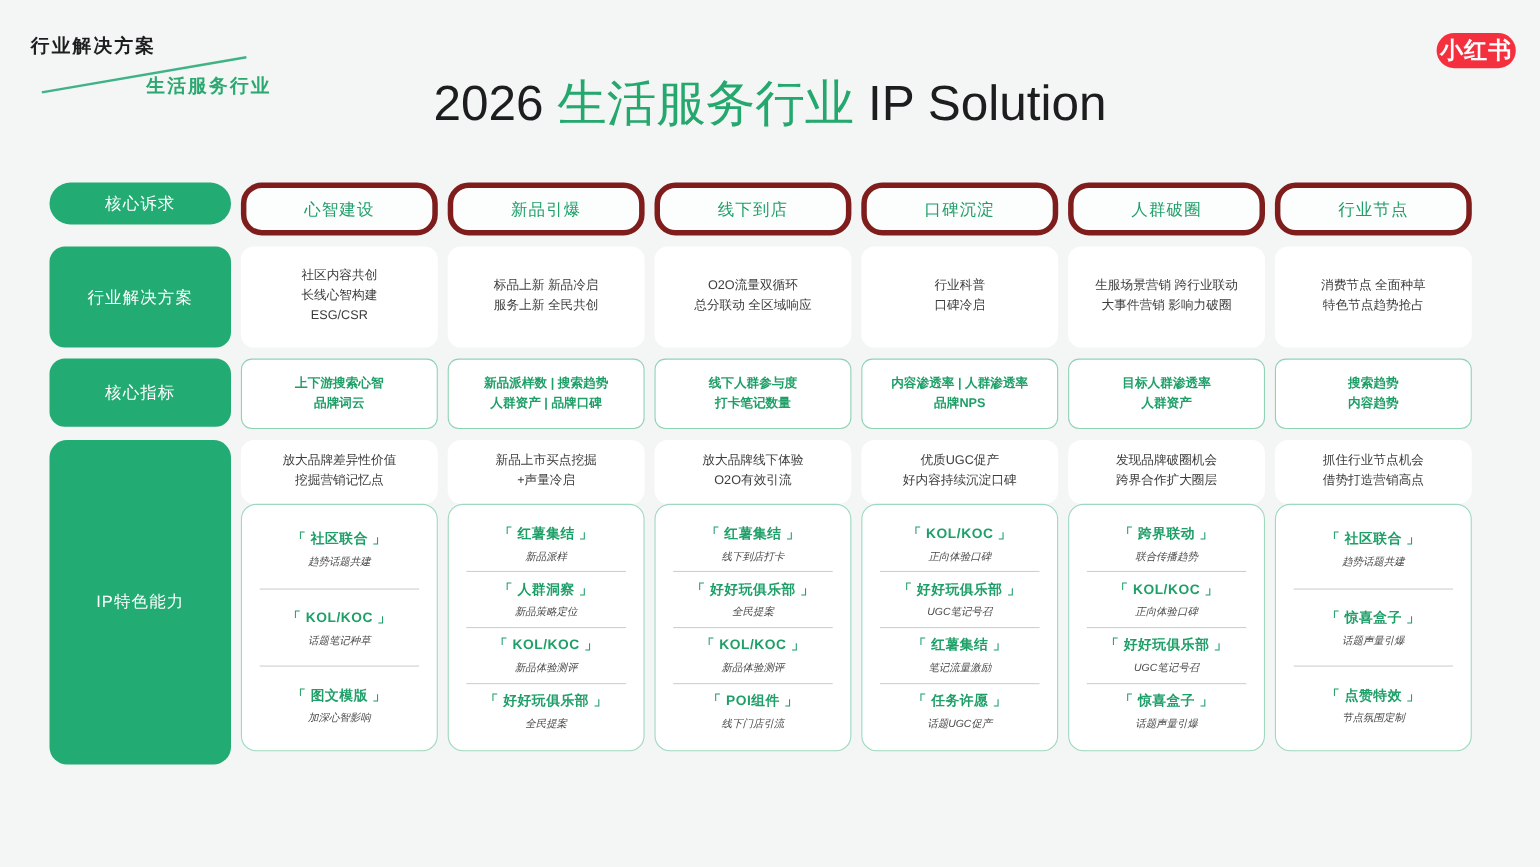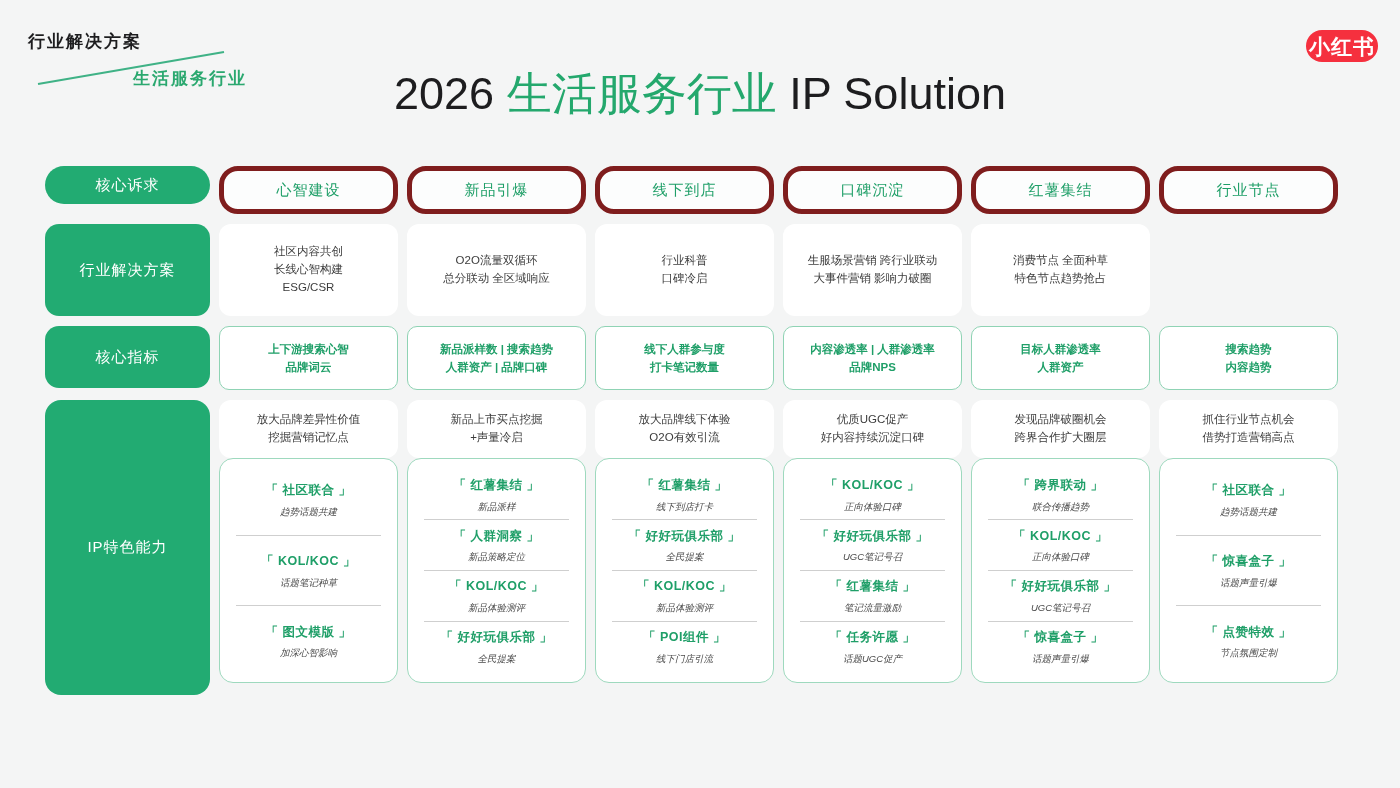--- a/index.html
+++ b/index.html
@@ -154,38 +154,44 @@
       <div class="col">
           <div class="pill">新品引爆</div>
         </div>
       <div class="col">
           <div class="pill">线下到店</div>
         </div>
       <div class="col">
           <div class="pill">口碑沉淀</div>
         </div>
       <div class="col">
-          <div class="pill">红薯集结</div>
+          <div class="pill">人群破圈</div>
         </div>
       <div class="col">
           <div class="pill">行业节点</div>
         </div>
     </div>
 
     <div class="row">
       <div class="lbl r2">行业解决方案</div>
       <div class="col">
           <div class="card-w">
         <div>社区内容共创</div>
         <div>长线心智构建</div>
         <div>ESG/CSR</div>
       </div>
         </div>
       <div class="col">
           <div class="card-w">
+        <div>标品上新 新品冷启</div>
+        <div>服务上新 全民共创</div>
+      </div>
+        </div>
+      <div class="col">
+          <div class="card-w">
         <div>O2O流量双循环</div>
         <div>总分联动 全区域响应</div>
       </div>
         </div>
       <div class="col">
           <div class="card-w">
         <div>行业科普</div>
         <div>口碑冷启</div>
       </div>
         </div>

